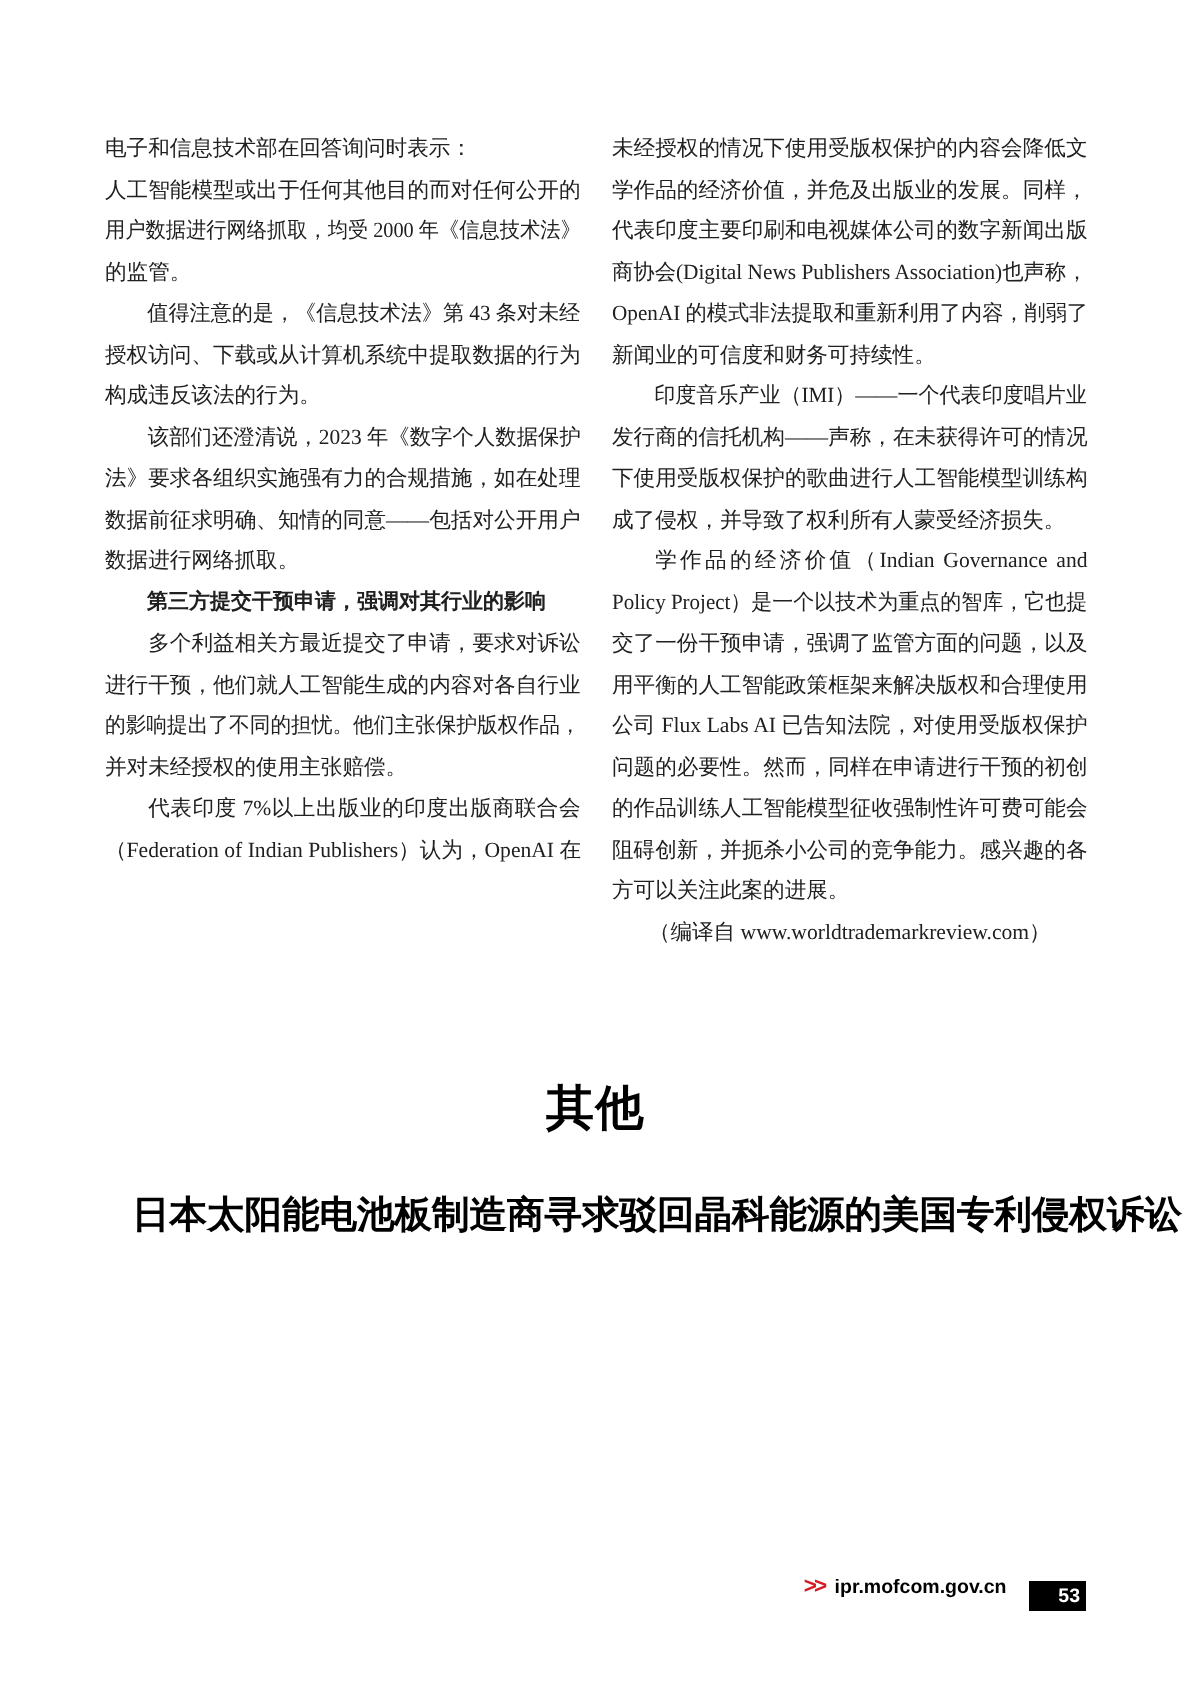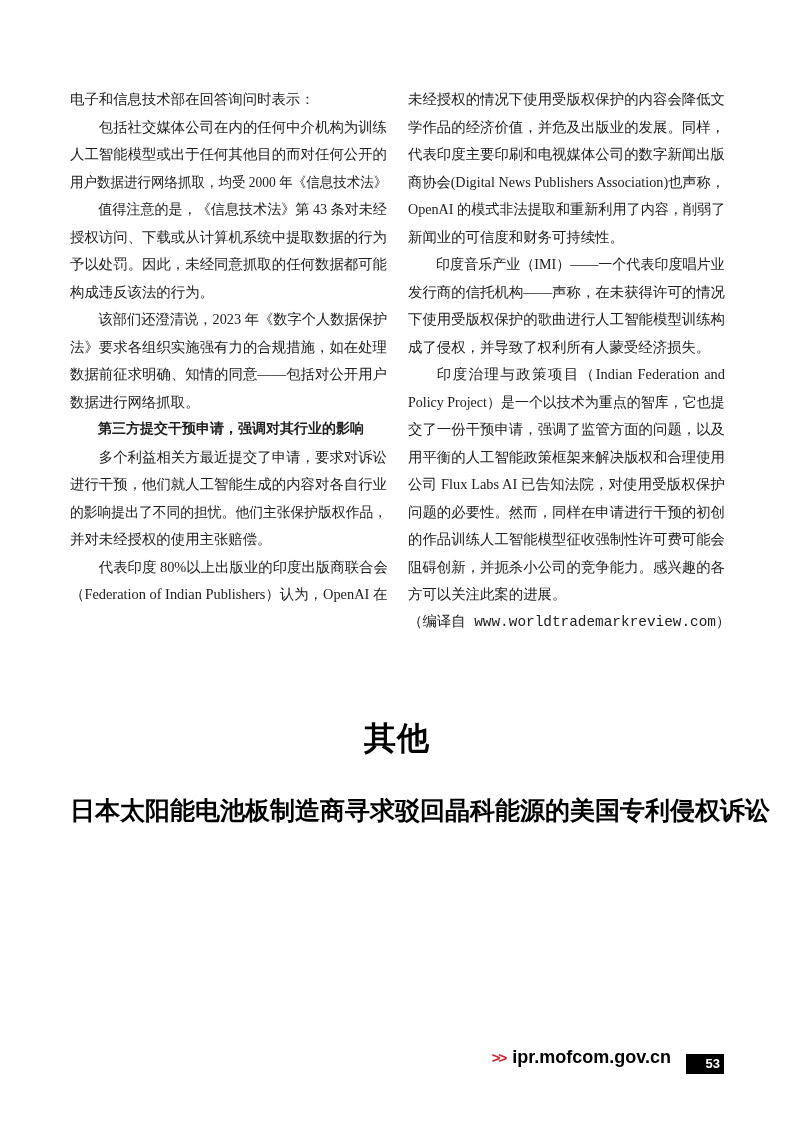--- a/index.html
+++ b/index.html
@@ -17,90 +17,89 @@
   .ln{
     height:27.5px;line-height:27.5px;font-size:14.4px;
     white-space:nowrap;
     text-align:justify;text-align-last:justify;
     -moz-text-align-last:justify;
     text-justify:inter-character;
   }
   .end{text-align-last:left;-moz-text-align-last:left;}
   .ind{text-indent:2em;}
   .bold{font-weight:bold;font-family:Liberation Mono, monospace;font-size:14px;}
-  .src{text-align:right;text-align-last:center;font-family:Liberation Mono, monospace;-moz-text-align-last:center;}
+  .src{text-align:right;text-align-last:center;-moz-text-align-last:center;}
   .section-heading{
     position:absolute;top:712px;left:0;width:794px;
     text-align:center;
     font-family:"Liberation Sans","DejaVu Sans",sans-serif;
     font-weight:700;font-size:32px;line-height:52px;color:#000;
     letter-spacing:1px;
   }
   .article-title{
-    position:absolute;top:795px;left:70px;width:680px;
+    position:absolute;top:795px;left:88px;width:680px;
     font-family:"Liberation Sans","DejaVu Sans",sans-serif;
     font-weight:700;font-size:25px;line-height:30px;color:#000;
     white-space:nowrap;
   }
   .footer{
     position:absolute;top:1047px;right:70px;height:21px;
     display:flex;align-items:center;
     font-family:"Liberation Sans","DejaVu Sans",sans-serif;
   }
   .chevrons{
     color:#d71920;font-weight:700;font-size:15px;
     letter-spacing:-2px;margin-right:7px;line-height:21px;
   }
-  .site{font-weight:700;font-size:18px;color:#000;line-height:21px;}
+  .site{font-weight:700;font-size:13px;color:#000;line-height:21px;}
   .page-badge{
     margin-left:15px;width:38px;height:20px;background:#000000;
     color:#ffffff;font-weight:700;font-size:13px;
     display:flex;align-items:center;justify-content:flex-end;
     padding-right:4px;box-sizing:border-box;margin-top:12px;
   }
 </style>
 </head>
 <body>
 
 <div class="page">
 
   <div class="col col-left">
     <div class="ln end">电子和信息技术部在回答询问时表示：</div>
-    <div class="ln ind">包括社交媒体公司在内的任何中介机构为训练</div>
     <div class="ln">人工智能模型或出于任何其他目的而对任何公开的</div>
     <div class="ln" style="text-align-last: left; transform-origin: 0px 50%; transform: scaleX(0.93787);">用户数据进行网络抓取，均受 2000 年《信息技术法》</div>
+    <div class="ln end">的监管。</div>
     <div class="ln ind" style="text-align-last: left; transform-origin: 0px 50%; transform: scaleX(0.978395);">值得注意的是，《信息技术法》第 43 条对未经</div>
     <div class="ln">授权访问、下载或从计算机系统中提取数据的行为</div>
-    <div class="ln">予以处罚。因此，未经同意抓取的任何数据都可能</div>
     <div class="ln end">构成违反该法的行为。</div>
     <div class="ln ind" style="text-align-last: left; transform-origin: 0px 50%; transform: scaleX(0.990625);">该部们还澄清说，2023 年《数字个人数据保护</div>
     <div class="ln">法》要求各组织实施强有力的合规措施，如在处理</div>
     <div class="ln">数据前征求明确、知情的同意——包括对公开用户</div>
     <div class="ln end">数据进行网络抓取。</div>
     <div class="ln ind bold end">第三方提交干预申请，强调对其行业的影响</div>
     <div class="ln ind">多个利益相关方最近提交了申请，要求对诉讼</div>
     <div class="ln">进行干预，他们就人工智能生成的内容对各自行业</div>
     <div class="ln" style="text-align-last: left; transform-origin: 0px 50%; transform: scaleX(0.957704);">的影响提出了不同的担忧。他们主张保护版权作品，</div>
     <div class="ln end">并对未经授权的使用主张赔偿。</div>
-    <div class="ln ind">代表印度 80%以上出版业的印度出版商联合会</div>
+    <div class="ln ind">代表印度 7%以上出版业的印度出版商联合会</div>
     <div class="ln">（Federation of Indian Publishers）认为，OpenAI 在</div>
   </div>
 
   <div class="col col-right">
     <div class="ln">未经授权的情况下使用受版权保护的内容会降低文</div>
     <div class="ln">学作品的经济价值，并危及出版业的发展。同样，</div>
     <div class="ln">代表印度主要印刷和电视媒体公司的数字新闻出版</div>
     <div class="ln" style="text-align-last: left; transform-origin: 0px 50%; transform: scaleX(0.987539);">商协会(Digital News Publishers Association)也声称，</div>
     <div class="ln" style="text-align-last: left; transform-origin: 0px 50%; transform: scaleX(0.981424);">OpenAI 的模式非法提取和重新利用了内容，削弱了</div>
     <div class="ln end">新闻业的可信度和财务可持续性。</div>
     <div class="ln ind" style="text-align-last: left; transform-origin: 0px 50%; transform: scaleX(0.975385);">印度音乐产业（IMI）——一个代表印度唱片业</div>
     <div class="ln">发行商的信托机构——声称，在未获得许可的情况</div>
     <div class="ln">下使用受版权保护的歌曲进行人工智能模型训练构</div>
     <div class="ln end">成了侵权，并导致了权利所有人蒙受经济损失。</div>
-    <div class="ln ind">印度治理与政策项目（Indian Federation and</div>
+    <div class="ln ind">学作品的经济价值（Indian Governance and</div>
     <div class="ln" style="text-align-last: left; transform-origin: 0px 50%; transform: scaleX(0.972393);">Policy Project）是一个以技术为重点的智库，它也提</div>
     <div class="ln">交了一份干预申请，强调了监管方面的问题，以及</div>
     <div class="ln">用平衡的人工智能政策框架来解决版权和合理使用</div>
     <div class="ln">公司 Flux Labs AI 已告知法院，对使用受版权保护</div>
     <div class="ln">问题的必要性。然而，同样在申请进行干预的初创</div>
     <div class="ln">的作品训练人工智能模型征收强制性许可费可能会</div>
     <div class="ln">阻碍创新，并扼杀小公司的竞争能力。感兴趣的各</div>
     <div class="ln end">方可以关注此案的进展。</div>
     <div class="ln src">（编译自 www.worldtrademarkreview.com）</div>
   </div>

